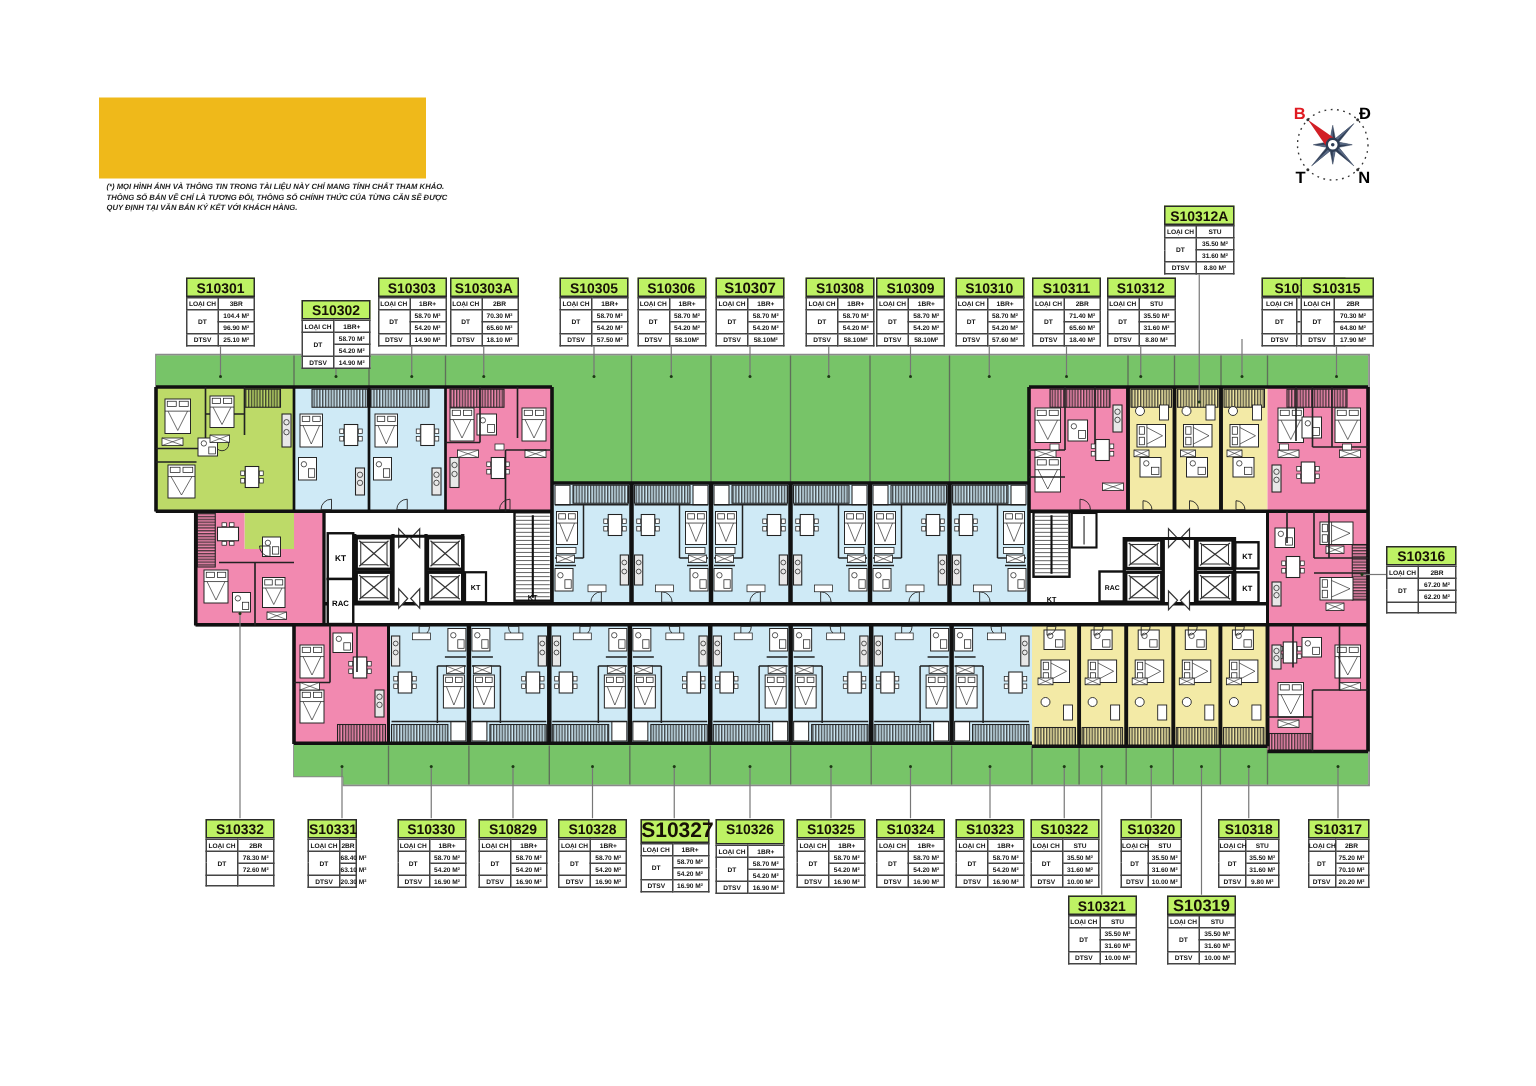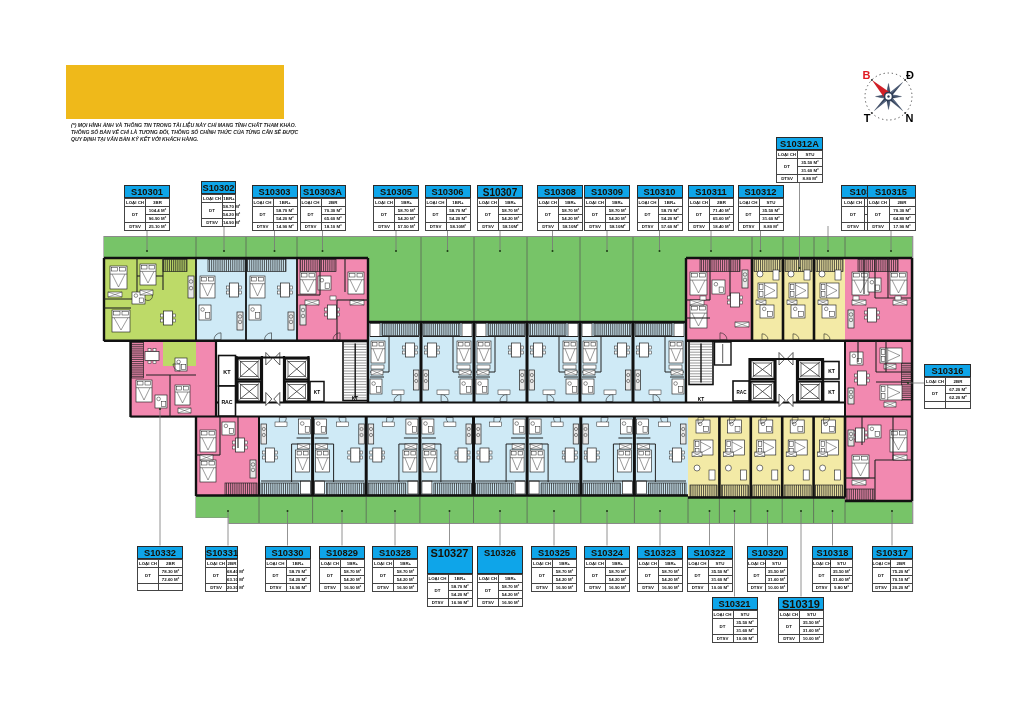--- a/index.html
+++ b/index.html
@@ -2,21 +2,21 @@
 <html><head><meta charset="utf-8">
 <style>
 * { margin:0; padding:0; box-sizing:border-box; }
 html,body { width:1024px; height:724px; background:#fff; font-family:"Liberation Sans", sans-serif; overflow:hidden; }
 #page { position:relative; width:1024px; height:724px; }
 .title { position:absolute; left:66px; top:65px; width:218px; height:54px; background:#efb91a; text-align:center; color:#171106; }
 .title .t1 { font-size:22.5px; font-weight:bold; padding-top:5px; white-space:nowrap; }
 .title .t2 { font-size:13px; font-weight:bold; letter-spacing:0.4px; }
 .disc { position:absolute; left:71px; top:122px; width:230px; font-size:5.1px; line-height:6.9px; font-style:italic; color:#222; font-weight:bold; }
 .lb { position:absolute; }
-.lb .lh { background:#0ea5e9; border:1px solid #2a2a2a; font-weight:bold; text-align:center; color:#171106; }
+.lb .lh { background:#bef264; border:1px solid #2a2a2a; font-weight:bold; text-align:center; color:#171106; }
 .lb table { border-collapse:collapse; width:100%; background:#fff; table-layout:fixed; margin-top:0; }
 .lb td { border:0.7px solid #444; text-align:center; padding:0; vertical-align:middle; color:#111; font-weight:bold; white-space:nowrap; }
 svg { position:absolute; left:0; top:0; }
 </style></head>
 <body>
 <div id="page">
 <svg width="1024" height="724" viewBox="0 0 1024 724">
 <defs>
 <pattern id="hv" width="1.9" height="4" patternUnits="userSpaceOnUse">
 <line x1="0.5" y1="0" x2="0.5" y2="4" stroke="#222" stroke-width="0.75"></line>
@@ -1202,21 +1202,21 @@
 <tr>
             <td style="height:7.0px">96.90 M²</td>
           </tr>
 <tr>
             <td style="height:7.0px">DTSV</td>
             <td>25.10 M²</td>
           </tr>
         </tbody>
       </table>
     </div>
-    <div class="lb" style="left:201.0px;top:181px;width:35px">
+    <div class="lb" style="left:201.0px;top:200px;width:46px">
 <div class="lh" style="height:13px;line-height:13px;font-size:9.3px">S10302</div>
 <table style="font-size:4.4px;line-height:7px">
         <colgroup>
           <col style="width:21px">
           <col>
         </colgroup>
 <tbody>
           <tr>
             <td style="height:7.0px">LOẠI CH</td>
             <td>1BR+</td>
@@ -1723,21 +1723,21 @@
             <td style="height:7.0px">54.20 M²</td>
           </tr>
 <tr>
             <td style="height:7.0px">DTSV</td>
             <td>16.90 M²</td>
           </tr>
         </tbody>
       </table>
     </div>
     <div class="lb" style="left:426.5px;top:545.5px;width:46px">
-<div class="lh" style="height:28px;line-height:13px;font-size:11px">S10327</div>
+<div class="lh" style="height:16px;line-height:13px;font-size:14px">S10327</div>
 <table style="font-size:4.4px;line-height:7px">
         <colgroup>
           <col style="width:21px">
           <col>
         </colgroup>
 <tbody>
           <tr>
             <td style="height:7.0px">LOẠI CH</td>
             <td>1BR+</td>
           </tr>
@@ -1749,21 +1749,21 @@
             <td style="height:7.0px">54.20 M²</td>
           </tr>
 <tr>
             <td style="height:7.0px">DTSV</td>
             <td>16.90 M²</td>
           </tr>
         </tbody>
       </table>
     </div>
     <div class="lb" style="left:477.0px;top:545.5px;width:46px">
-<div class="lh" style="height:28px;line-height:13px;font-size:9.3px">S10326</div>
+<div class="lh" style="height:17px;line-height:13px;font-size:9.3px">S10326</div>
 <table style="font-size:4.4px;line-height:7px">
         <colgroup>
           <col style="width:21px">
           <col>
         </colgroup>
 <tbody>
           <tr>
             <td style="height:7.0px">LOẠI CH</td>
             <td>1BR+</td>
           </tr>

